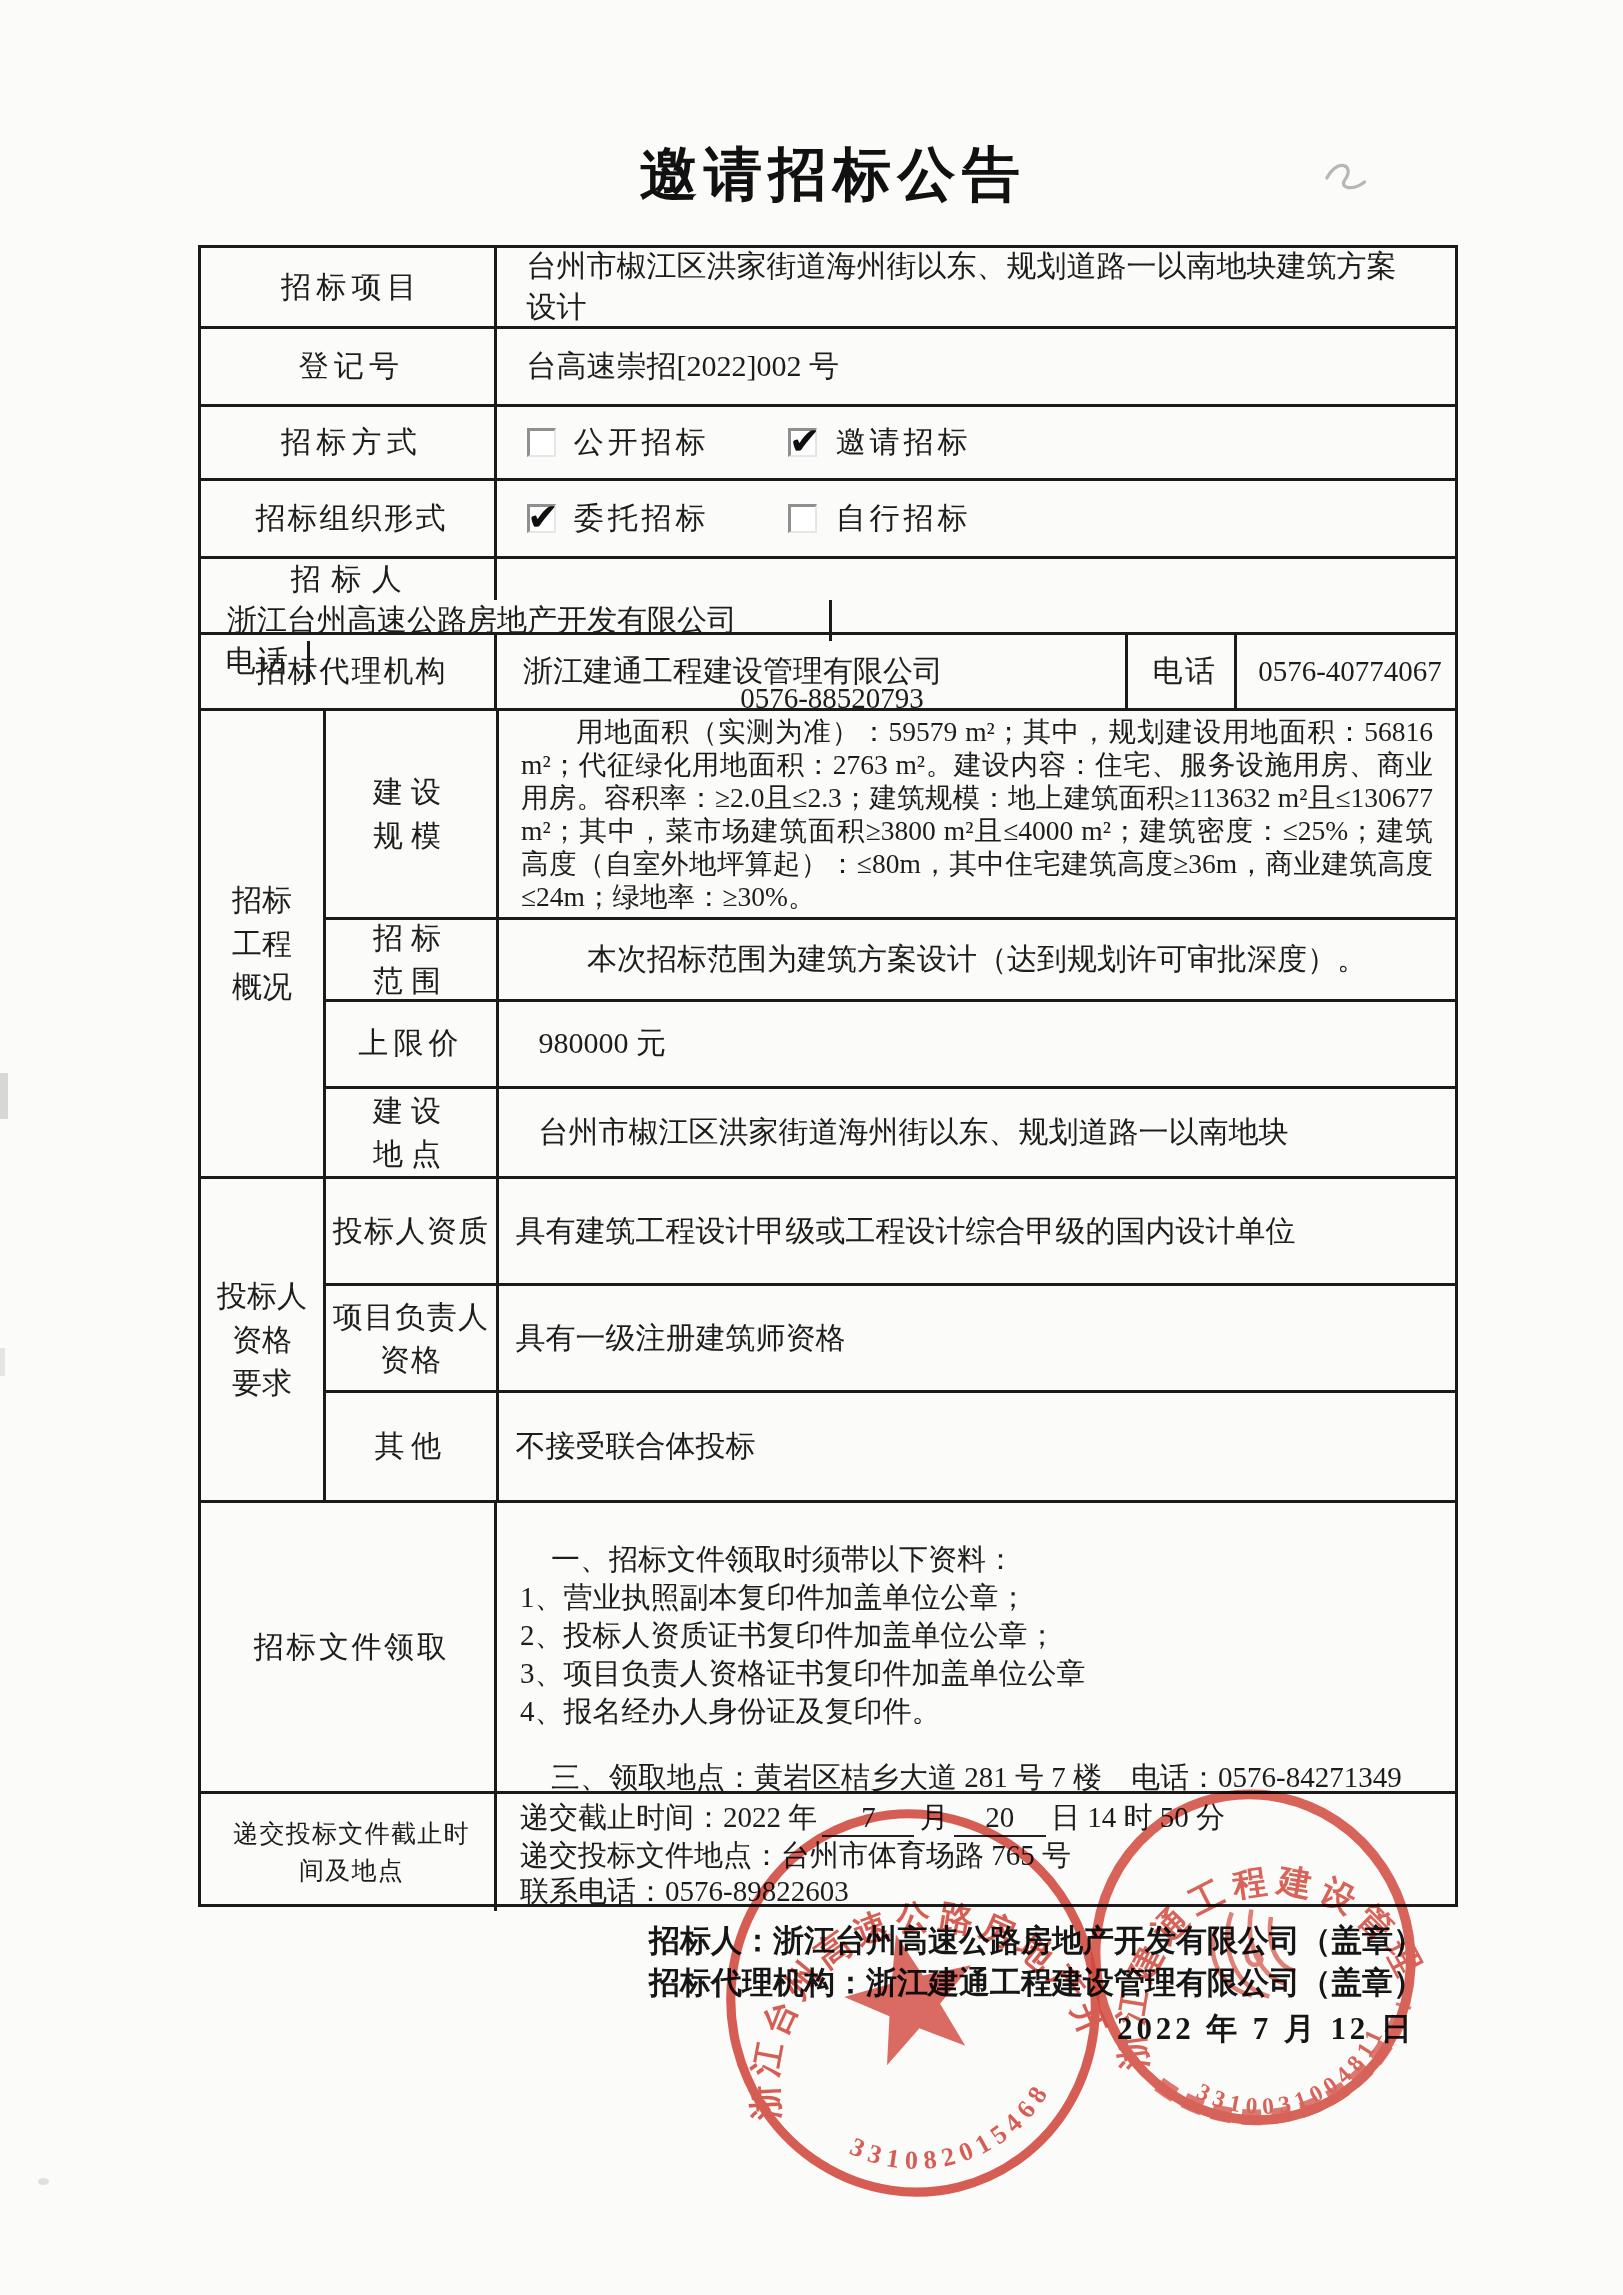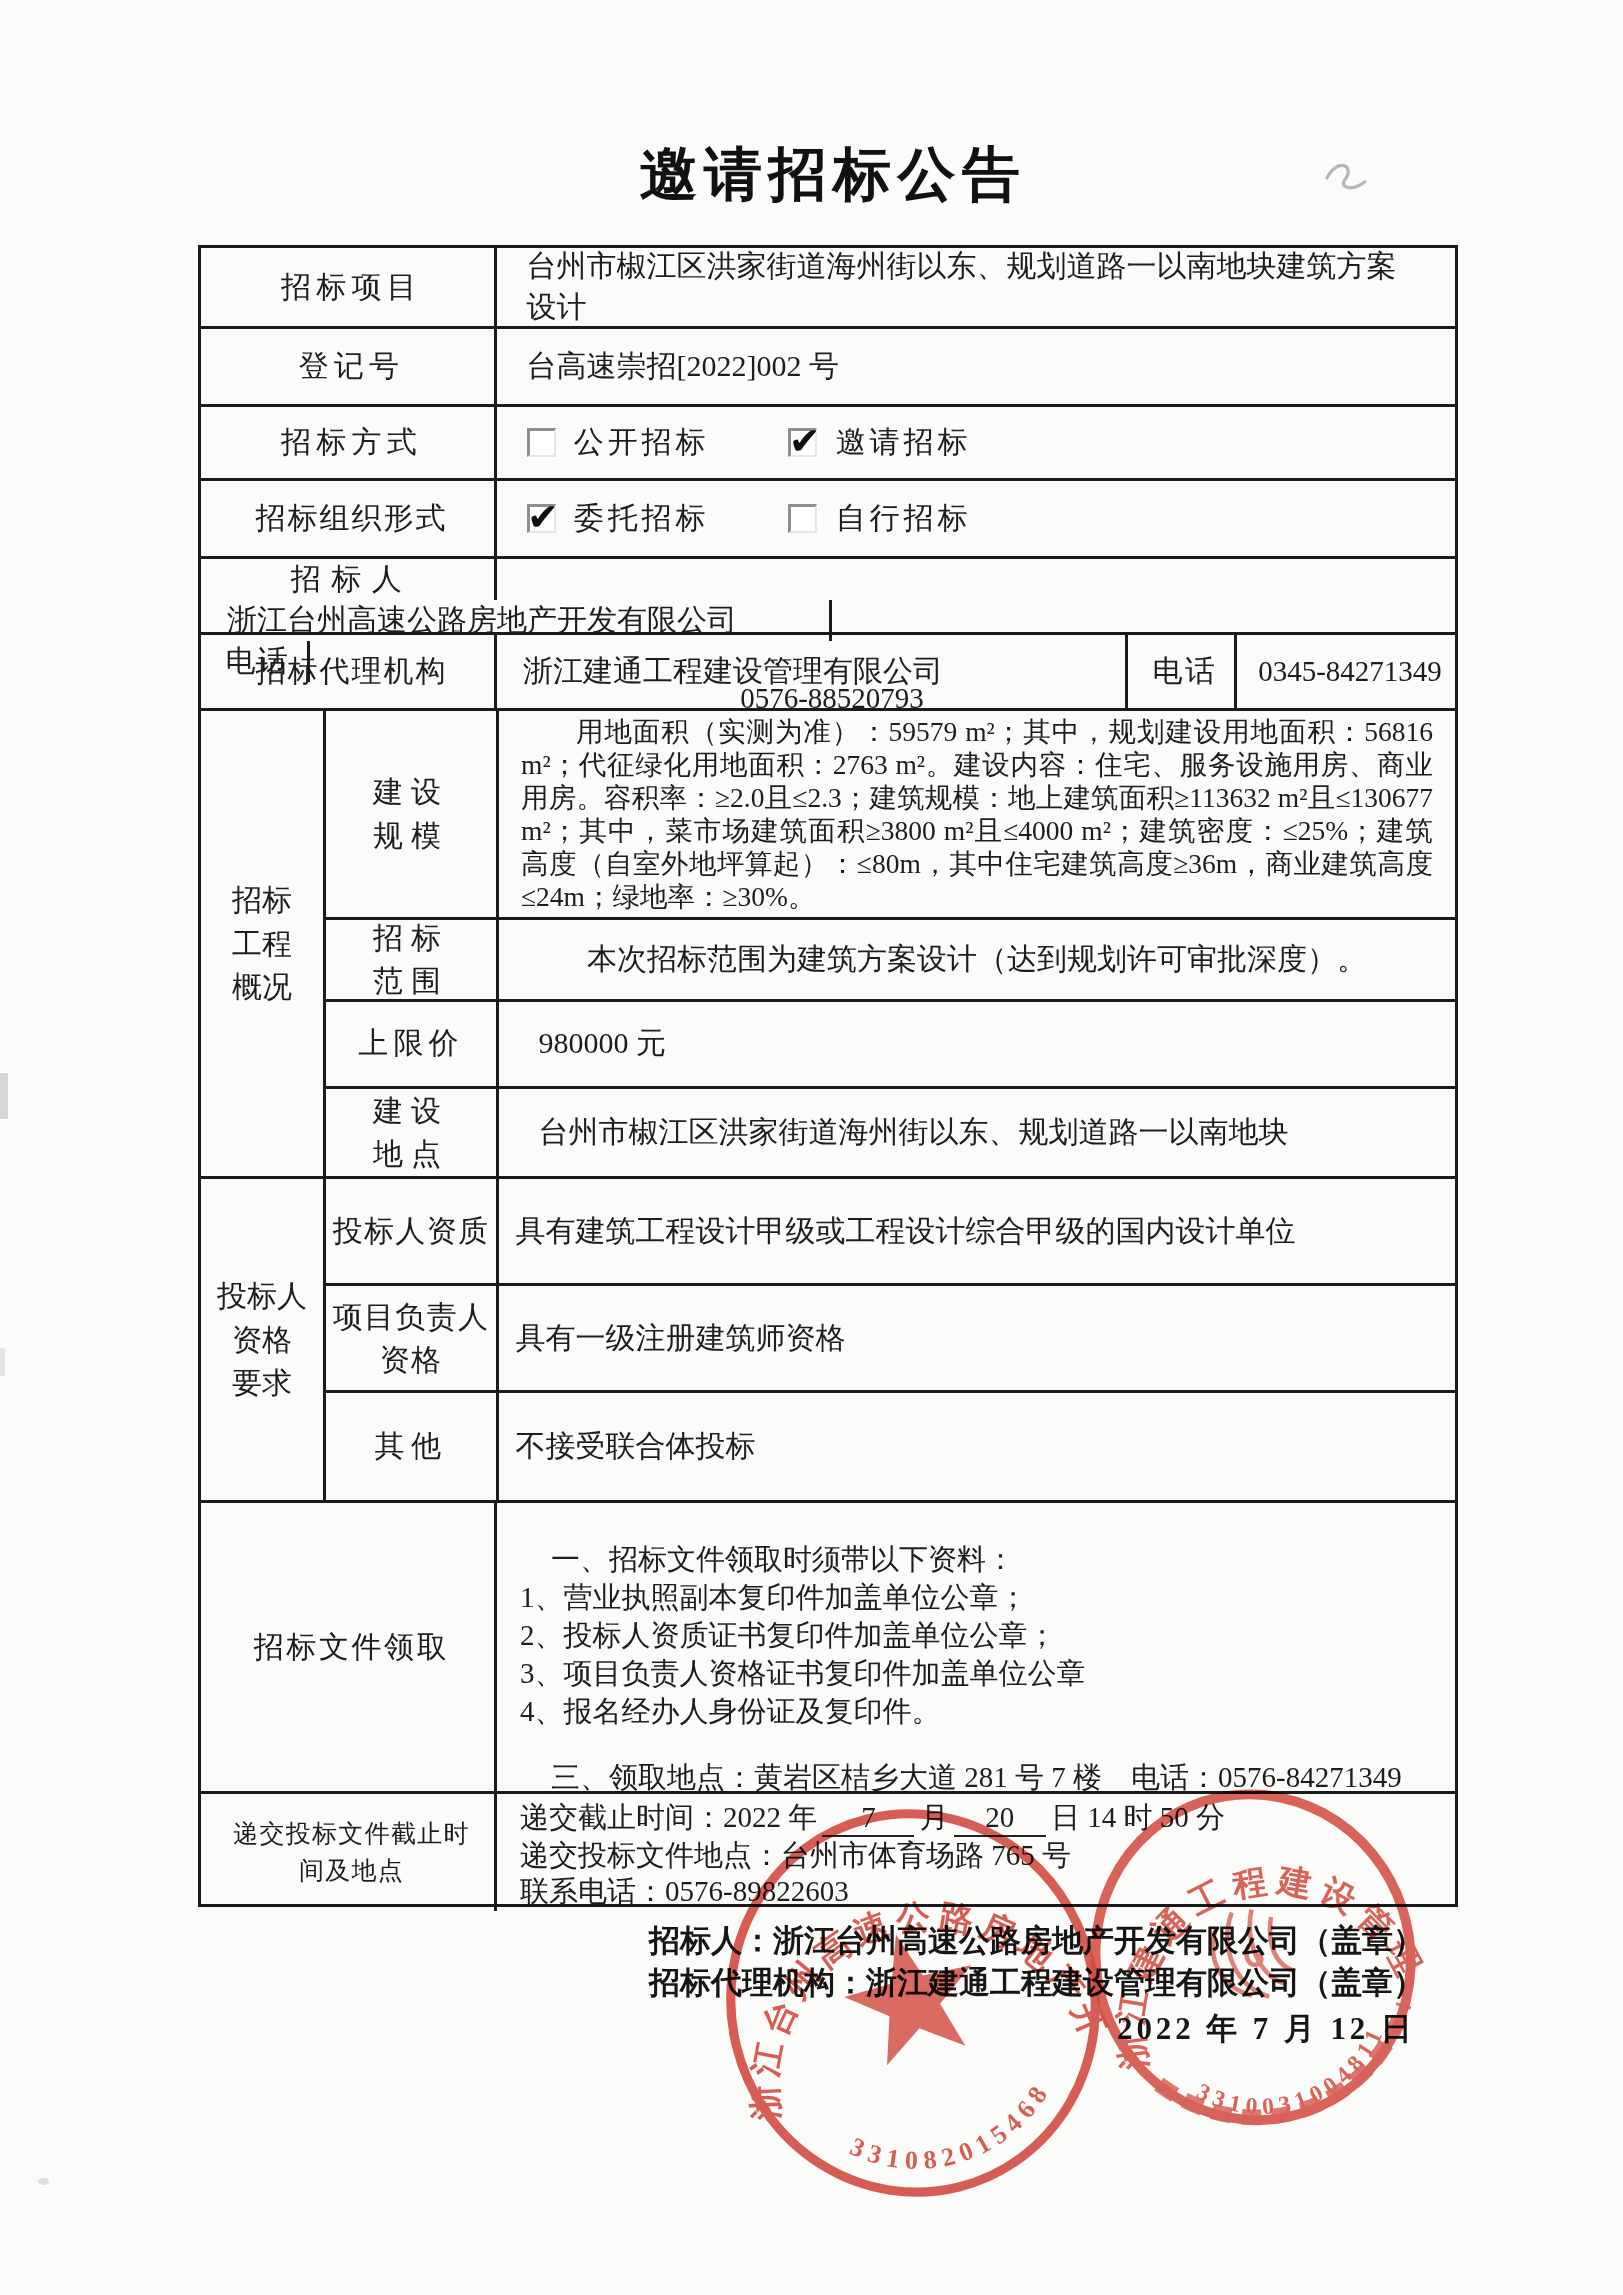--- a/index.html
+++ b/index.html
@@ -137,21 +137,21 @@
       <div class="cell lab rlabel" style="letter-spacing:10.5px;">招标人</div>
       <div class="cell val964">浙江台州高速公路房地产开发有限公司</div>
       <div class="cell tellab">电话</div>
       <div class="cell telval">0576-88520793</div>
     </div>
 
     <div class="row" style="height:76px;">
       <div class="cell lab rlabel" style="letter-spacing:2px;">招标代理机构</div>
       <div class="cell val964">浙江建通工程建设管理有限公司</div>
       <div class="cell tellab">电话</div>
-      <div class="cell telval">0345-84271349</div>
+      <div class="cell telval">0576-40774067</div>
     </div>
 
     <div class="row" style="height:468px;">
       <div class="grpA pre">招标
 工程
 概况</div>
       <div class="grpBody">
         <div class="subrow h320">
           <div class="sublabel pre">建设
 规模</div>

